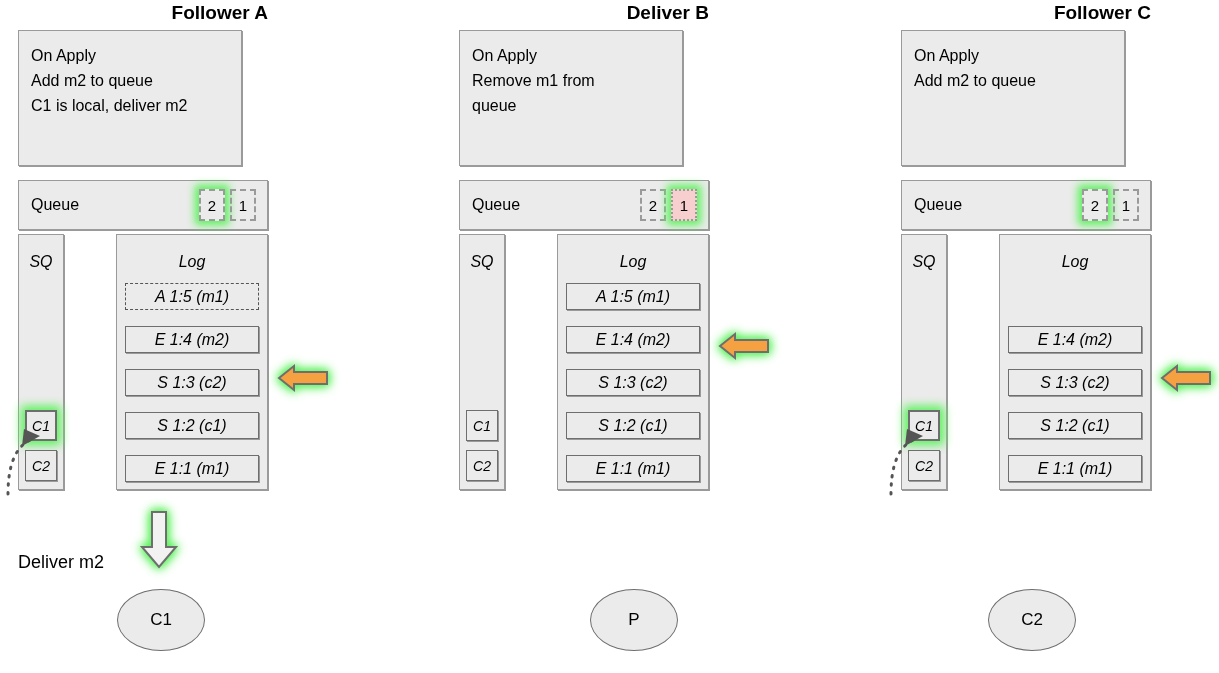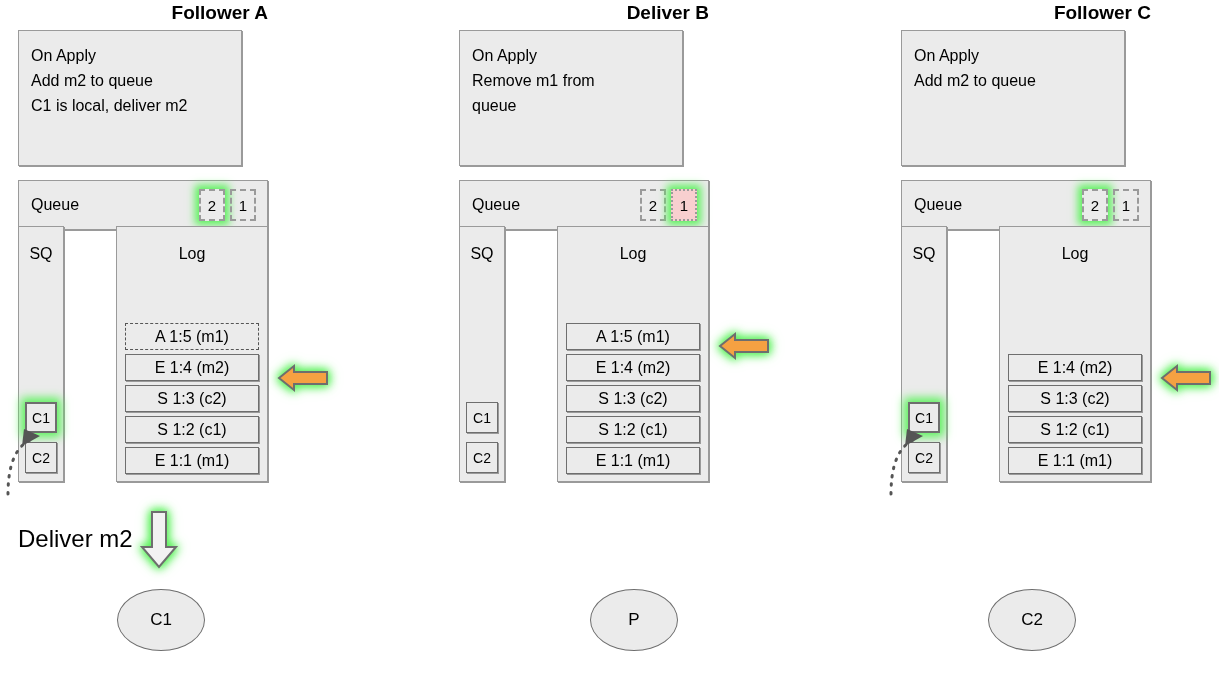--- a/index.html
+++ b/index.html
@@ -92,24 +92,25 @@
     background: #f8cfcf;
     border: 2px dotted #9a9a9a;
   }
   .qslot.glow {
     box-shadow: 0 0 8px 4px #5bf25b;
   }
 
   
   .stack-row {
     position: absolute;
-    top: 226px;
+    top: 234px;
     left: 0;
     width: 206px;
     height: 256px;
+    font-style: italic;
   }
   .sq-col {
     position: absolute;
     left: 0;
     top: 0;
     width: 46px;
     height: 256px;
     box-sizing: border-box;
   }
   .log-col {
@@ -150,21 +151,21 @@
     border: 2px solid #6e6e6e;
     box-shadow: 0 0 9px 4px #5bf25b;
   }
   .log-items {
     position: absolute;
     bottom: 7px;
     left: 8px;
     right: 8px;
     display: flex;
     flex-direction: column;
-    gap: 4px;
+    gap: 16px;
   }
   .log-item {
     height: 27px;
     background: #ebebeb;
     border: 1px solid #6e6e6e;
     box-shadow: 1px 1px 0 0 #9a9a9a;
     box-sizing: border-box;
     display: flex;
     align-items: center;
     justify-content: center;
@@ -182,22 +183,22 @@
     position: absolute;
     width: 52px;
     height: 32px;
     filter: drop-shadow(0 0 5px #5bf25b) drop-shadow(0 0 4px #5bf25b);
   }
 
   
   .deliver-label {
     position: absolute;
     left: 18px;
-    top: 525px;
-    font-size: 24px;
+    top: 552px;
+    font-size: 18px;
     white-space: nowrap;
   }
   .arrow-down {
     position: absolute;
     left: 138px;
     top: 509px;
     width: 42px;
     height: 62px;
     filter: drop-shadow(0 0 5px #5bf25b) drop-shadow(0 0 4px #5bf25b);
   }

